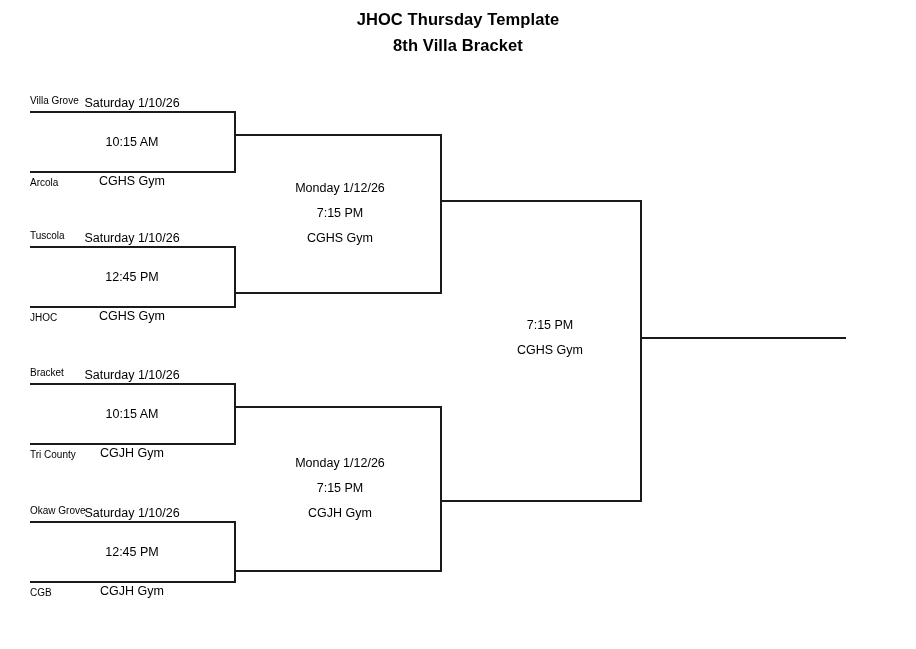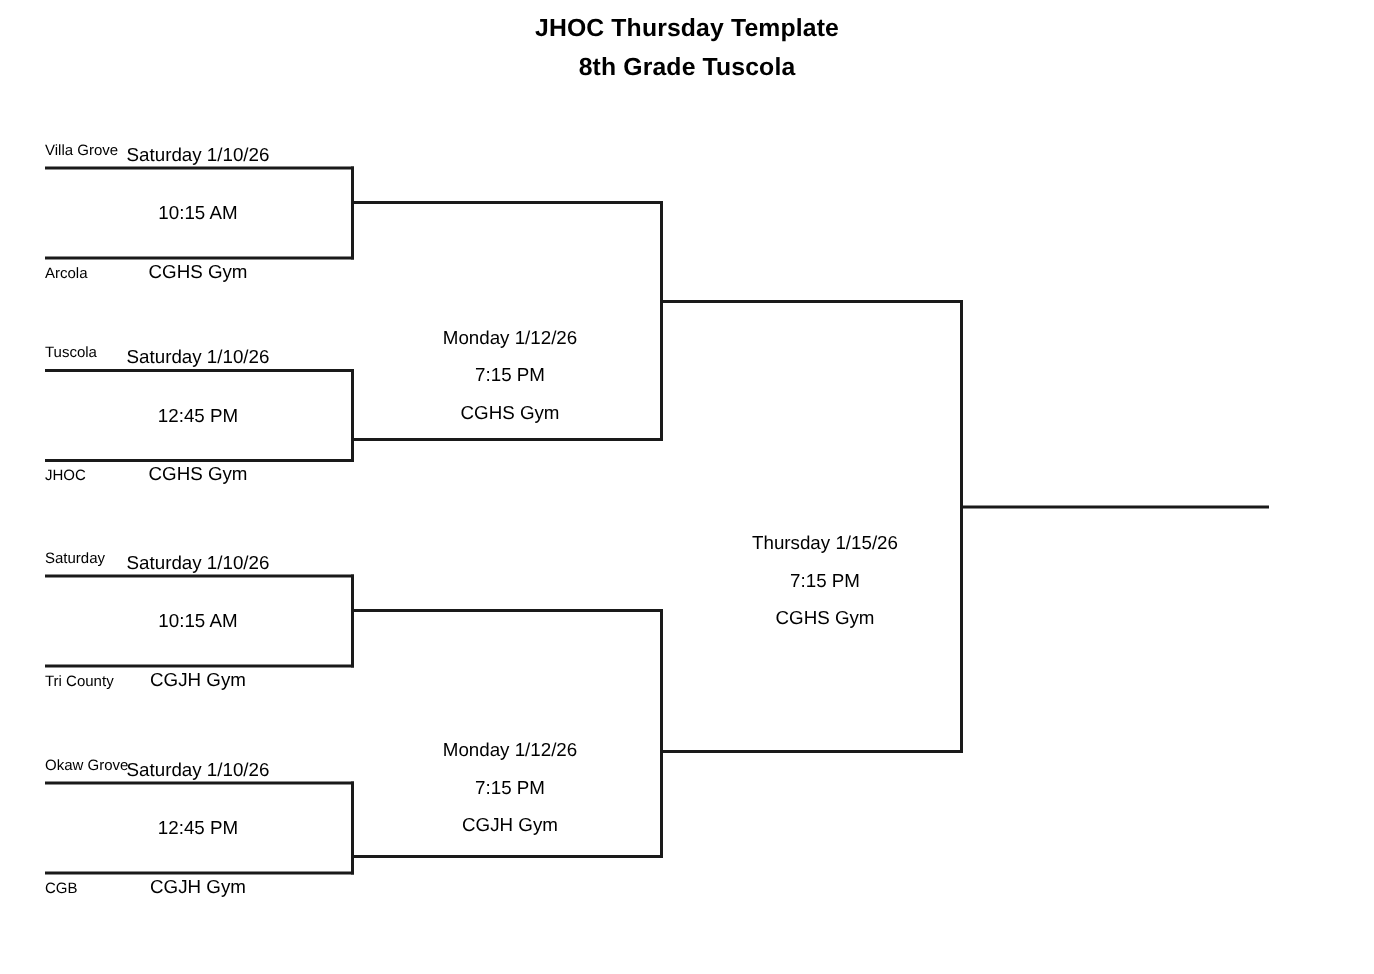--- a/index.html
+++ b/index.html
@@ -91,36 +91,35 @@
     white-space: nowrap;
   }
   .teamtop { top: -19px; }
   .teambot { top: 63px; }
 
   
   .roundlabel {
     position: absolute;
     text-align: center;
     width: 200px;
-    margin-top: 37px;
   }
   .roundlabel .ln {
     font-size: 12.5px;
     line-height: 25px;
     white-space: nowrap;
   }
 </style>
 </head>
 <body>
 
 <div id="bracket-root">
 
   <div class="title-block">
     <div class="title-main">JHOC Thursday Template</div>
-    <div class="title-sub">8th Grade Tuscola</div>
+    <div class="title-sub">8th Villa Bracket</div>
   </div>
 
   <div class="game1" style="left:30px; top:111px;">
     <div class="teamtop">Villa Grove</div>
     <div class="box">
       <div class="ln">Saturday 1/10/26</div>
       <div class="ln">10:15 AM</div>
       <div class="ln">CGHS Gym</div>
     </div>
     <div class="teambot">Arcola</div>
@@ -130,21 +129,21 @@
     <div class="teamtop">Tuscola</div>
     <div class="box">
       <div class="ln">Saturday 1/10/26</div>
       <div class="ln">12:45 PM</div>
       <div class="ln">CGHS Gym</div>
     </div>
     <div class="teambot">JHOC</div>
   </div>
 
   <div class="game1" style="left:30px; top:383px;">
-    <div class="teamtop">Saturday</div>
+    <div class="teamtop">Bracket</div>
     <div class="box">
       <div class="ln">Saturday 1/10/26</div>
       <div class="ln">10:15 AM</div>
       <div class="ln">CGJH Gym</div>
     </div>
     <div class="teambot">Tri County</div>
   </div>
 
   <div class="game1" style="left:30px; top:521px;">
     <div class="teamtop">Okaw Grove</div>
@@ -173,20 +172,19 @@
     <div class="ln">Monday 1/12/26</div>
     <div class="ln">7:15 PM</div>
     <div class="ln">CGJH Gym</div>
   </div>
 
   <div class="hline" style="left:440px; top:200px; width:202px;"></div>
   <div class="hline" style="left:440px; top:500px; width:202px;"></div>
 
   <div class="vline" style="left:640px; top:200px; height:302px;"></div>
   <div class="roundlabel" style="left:450px; top:313px;">
-    <div class="ln">Thursday 1/15/26</div>
     <div class="ln">7:15 PM</div>
     <div class="ln">CGHS Gym</div>
   </div>
 
   <div class="hline" style="left:640px; top:337px; width:206px;"></div>
 
 </div>
 
 </body></html>

